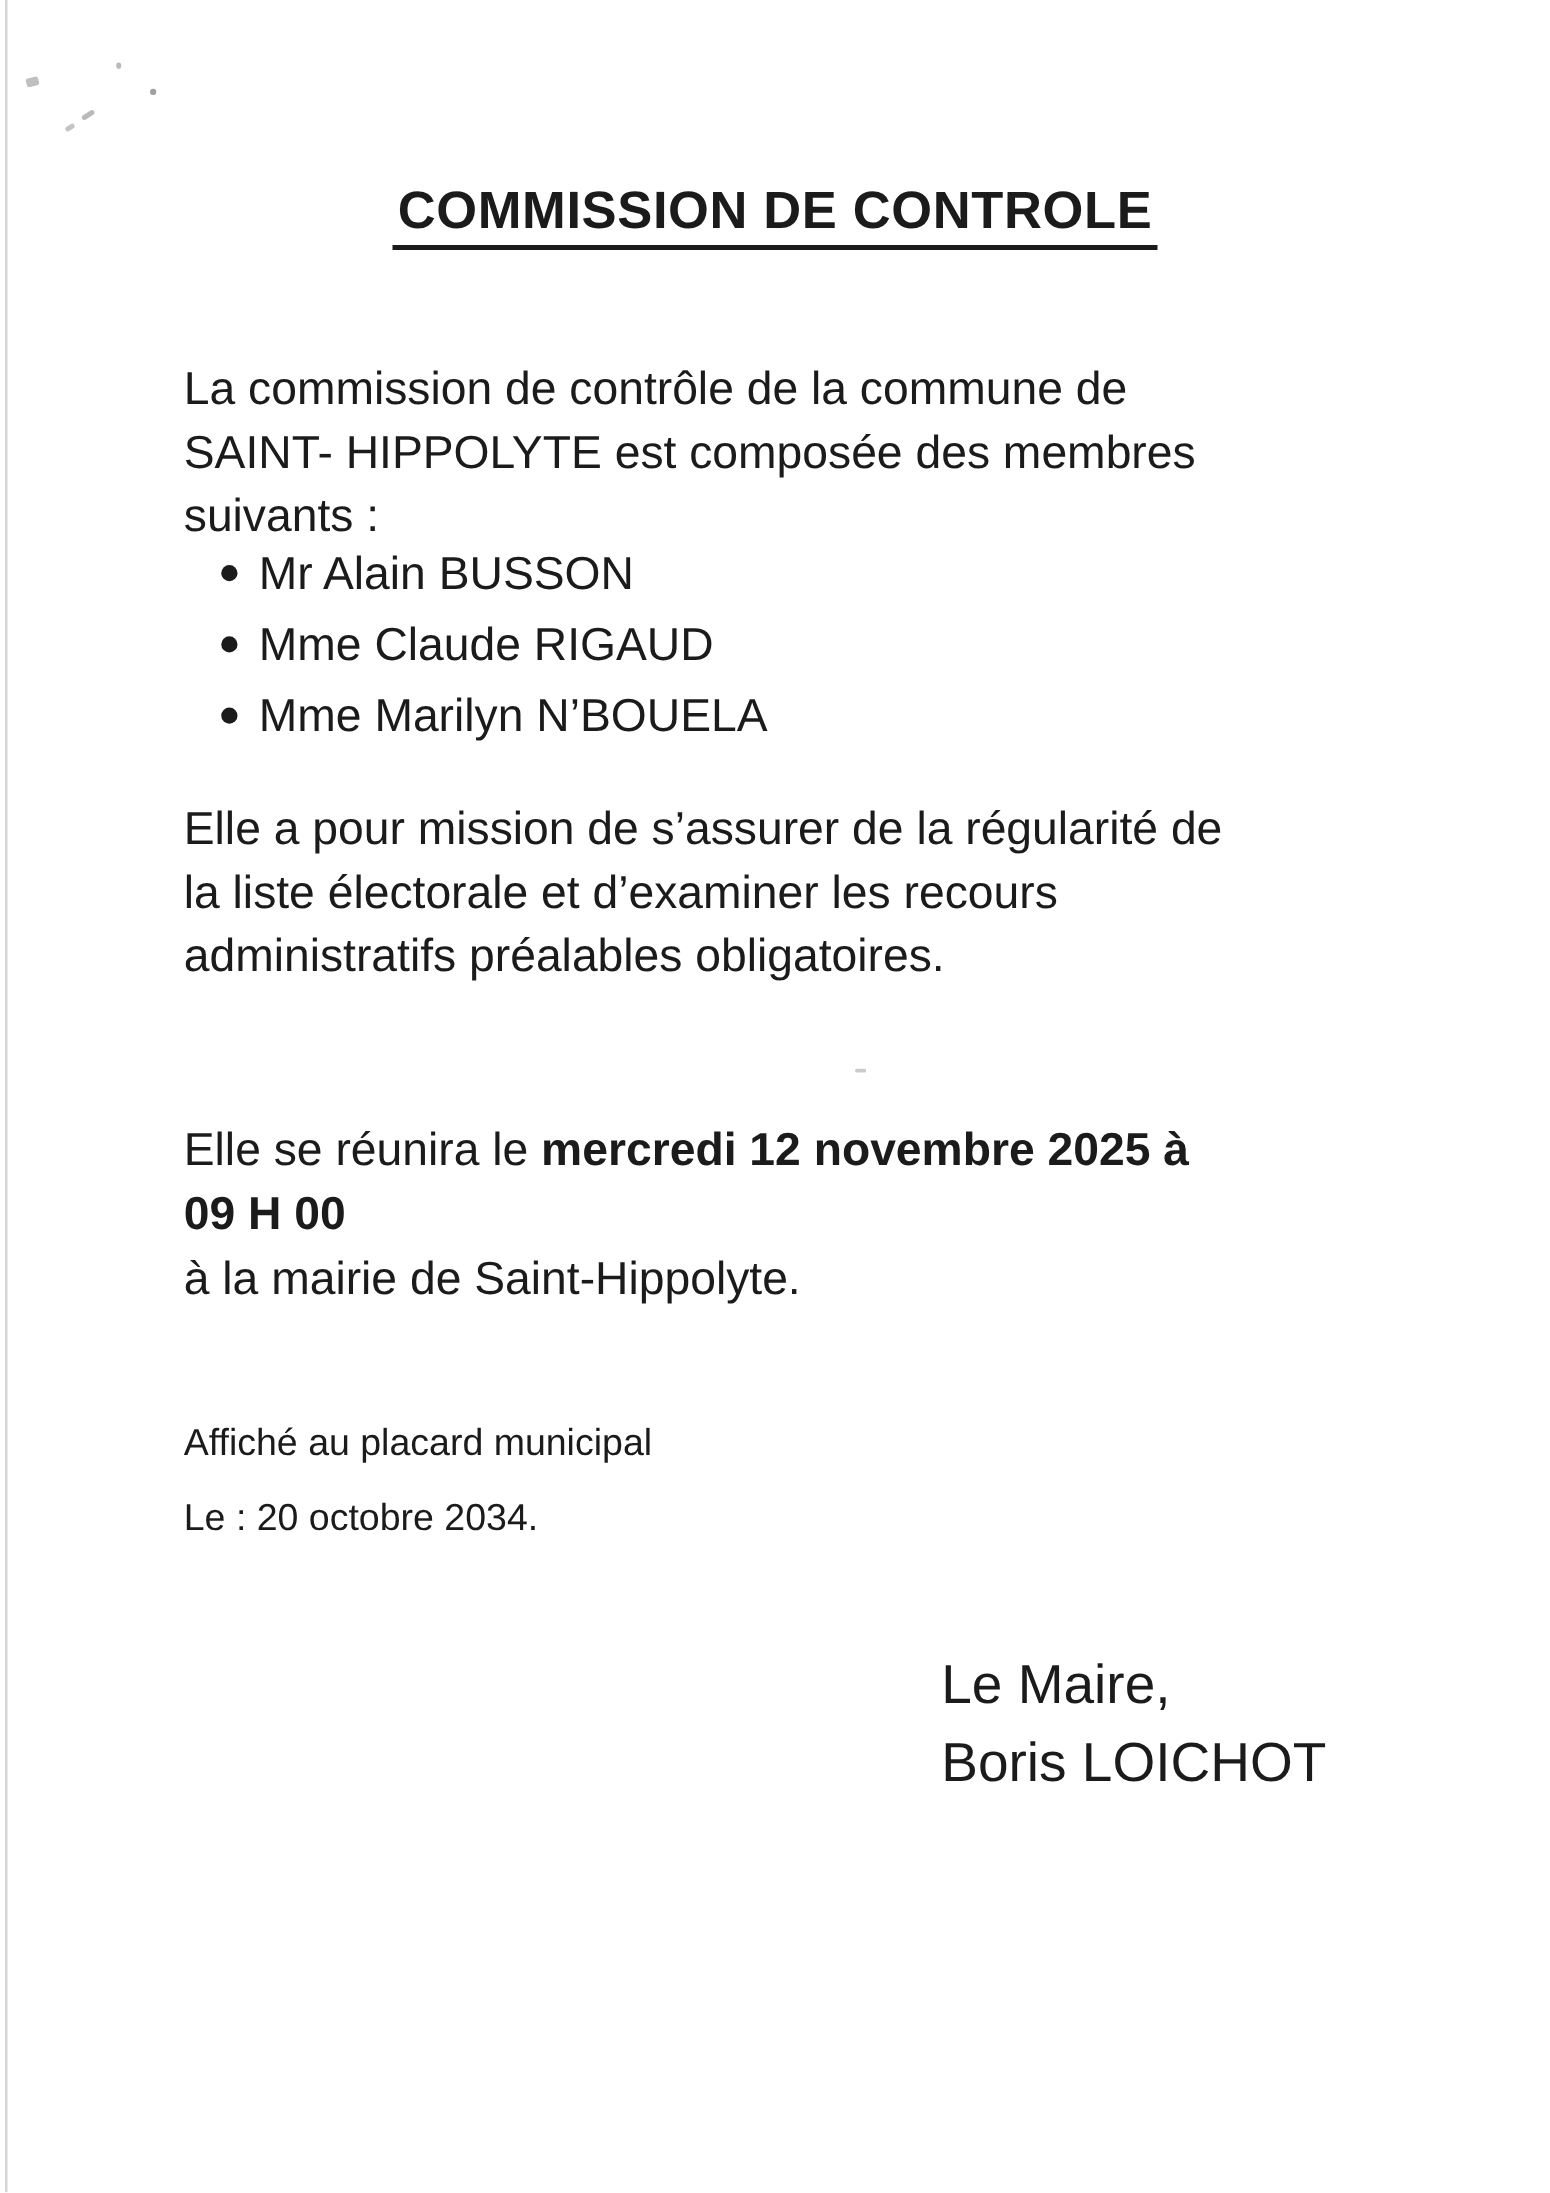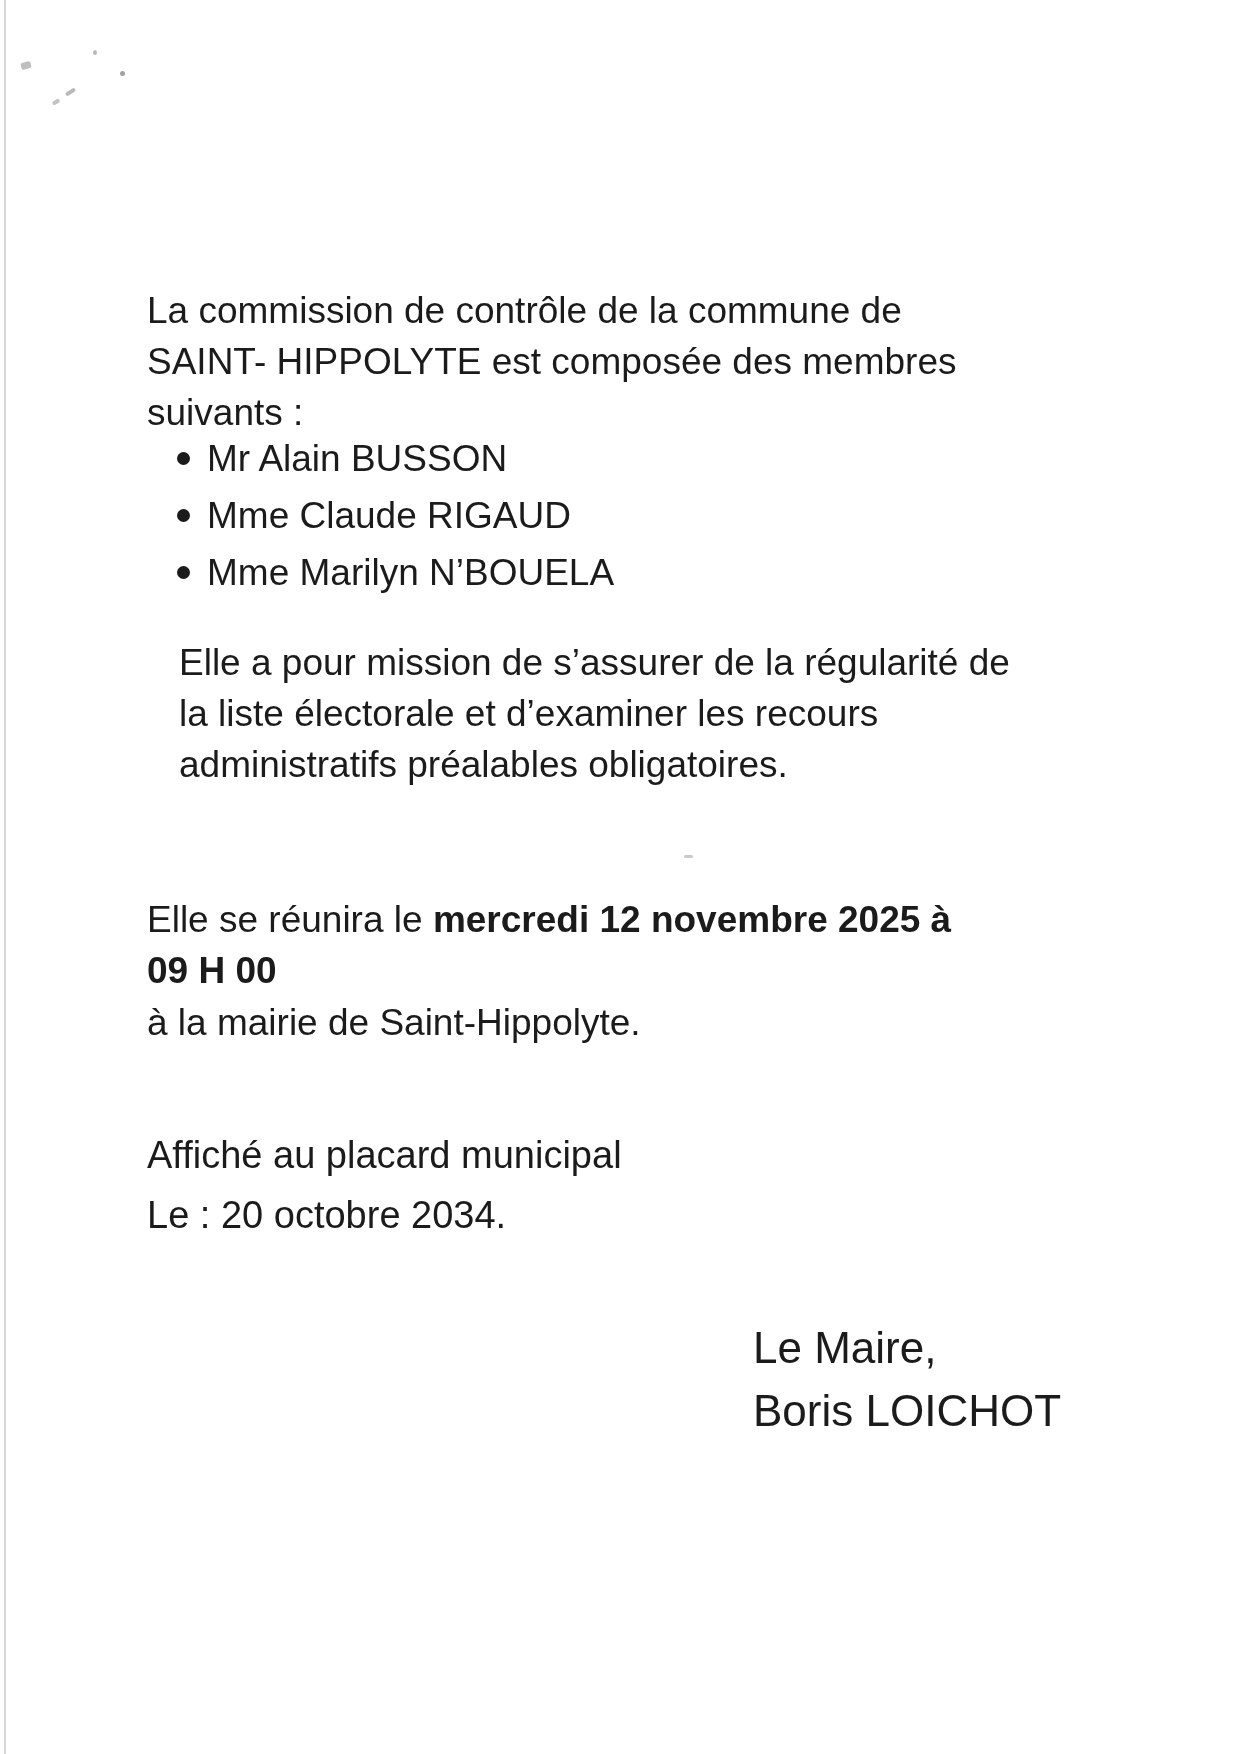--- a/index.html
+++ b/index.html
@@ -52,21 +52,21 @@
     padding: 0 4px 3px 4px;
   }
   .para {
     position: absolute;
     left: 147px;
     font-size: 37px;
     line-height: 51px;
     white-space: nowrap;
   }
   .intro   { top: 285px; }
-  .mission { top: 637px; margin-left: 32px; }
+  .mission { top: 637px; }
   .meeting { top: 880px; margin-top: 14px; }
   .location{ top: 997px; }
   .bullet-list {
     position: absolute;
     left: 177px; top: 430px;
     font-size: 37px;
     line-height: 57px;
   }
   .bullet-item {
     display: flex;
@@ -78,21 +78,21 @@
     width: 13px; height: 13px;
     border-radius: 50%;
     background: #1b1b1b;
     margin-right: 17px;
     flex: 0 0 auto;
   }
   .bold { font-weight: bold; }
   .small-note {
     position: absolute;
     left: 147px;
-    font-size: 38px;
+    font-size: 30px;
     line-height: 40px;
     white-space: nowrap;
   }
   .posted   { top: 1135px; }
   .posted-on{ top: 1195px; }
   .sig {
     position: absolute;
     left: 753px;
     font-size: 44px;
     line-height: 50px;
@@ -107,20 +107,23 @@
 <div class="page">
 
   <div class="scan-edge-line"></div>
   <div class="speck s1"></div>
   <div class="speck s2"></div>
   <div class="speck s3"></div>
   <div class="speck s4"></div>
   <div class="speck s5"></div>
   <div class="speck s6"></div>
 
+  <div class="doc-title">
+    <span class="title-text">COMMISSION DE CONTROLE</span>
+  </div>
 
   <div class="para intro">
     <div>La commission de contrôle de la commune de</div>
     <div>SAINT- HIPPOLYTE est composée des membres</div>
     <div>suivants :</div>
   </div>
 
   <div class="bullet-list">
     <div class="bullet-item">
       <span class="bullet-dot"></span>

